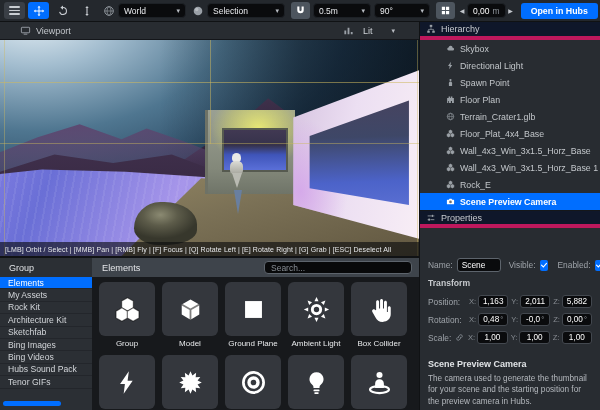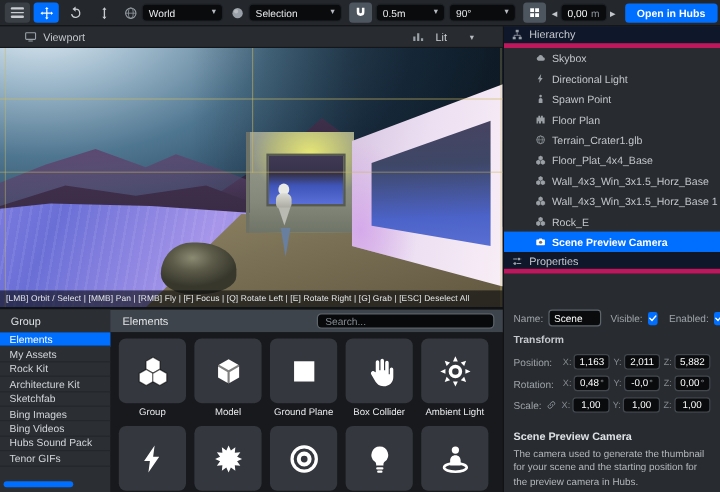--- a/index.html
+++ b/index.html
@@ -463,32 +463,32 @@
         <div class="tile-box">
             <svg class="ic" width="27" height="27">
               <use href="#i-square"></use>
             </svg>
           </div>
         <div class="tile-label">Ground Plane</div>
       </div>
       <div class="tile">
         <div class="tile-box">
             <svg class="ic" width="27" height="27">
+              <use href="#i-sun"></use>
+            </svg>
+          </div>
+        <div class="tile-label">Ambient Light</div>
+      </div>
+      <div class="tile">
+        <div class="tile-box">
+            <svg class="ic" width="27" height="27">
               <use href="#i-hand"></use>
             </svg>
           </div>
         <div class="tile-label">Box Collider</div>
-      </div>
-      <div class="tile">
-        <div class="tile-box">
-            <svg class="ic" width="27" height="27">
-              <use href="#i-sun"></use>
-            </svg>
-          </div>
-        <div class="tile-label">Ambient Light</div>
       </div>
       <div class="tile">
         <div class="tile-box">
             <svg class="ic" width="27" height="27">
               <use href="#i-bolt"></use>
             </svg>
           </div>
       </div>
       <div class="tile">
         <div class="tile-box">

